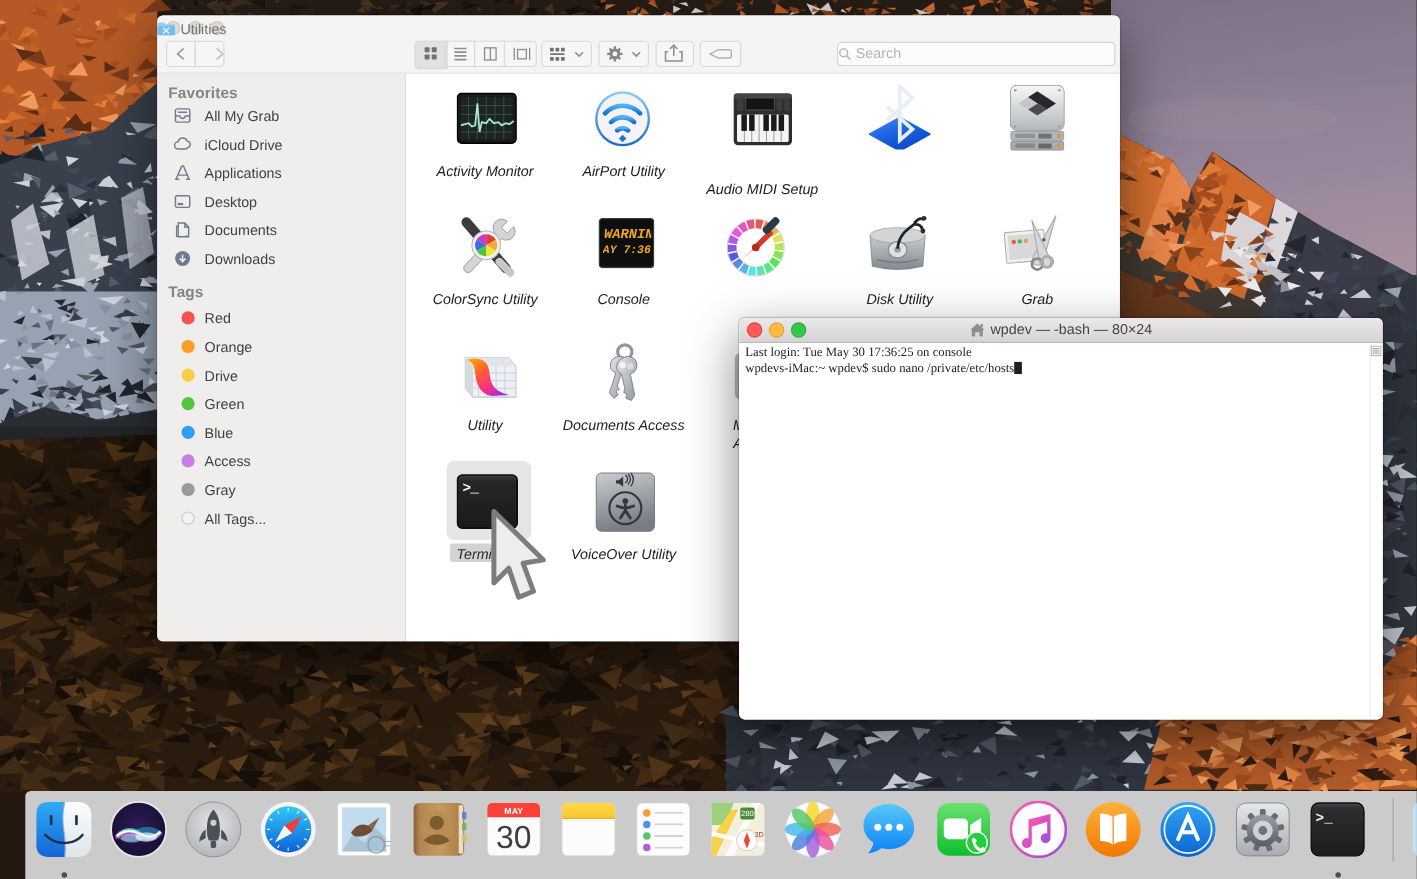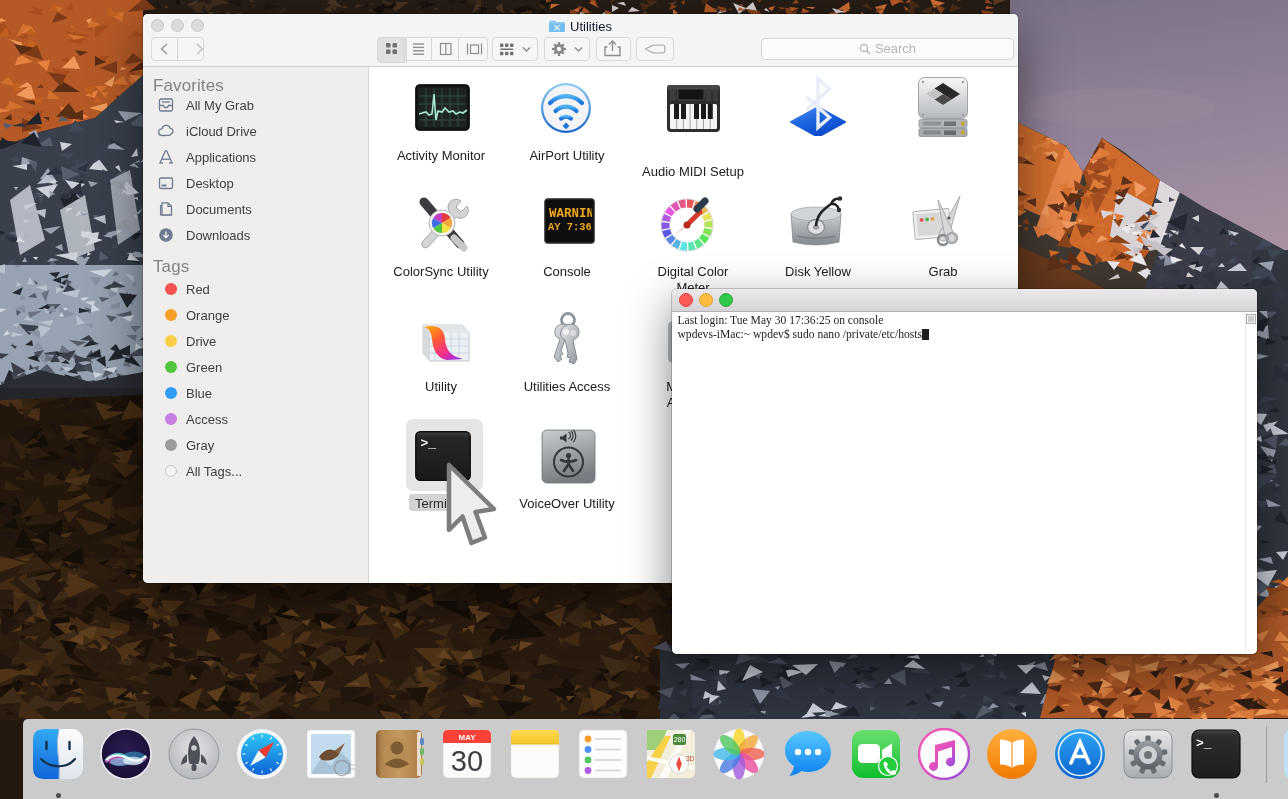--- a/index.html
+++ b/index.html
@@ -8,25 +8,25 @@
   .abs{position:absolute;}
   
   #finder{left:143px;top:14px;width:875px;height:569px;border-radius:5px;
           background:#fff;box-shadow:0 0 0 1px rgba(0,0,0,0.14),0 18px 50px rgba(0,0,0,.5);}
   #ftoolbar{position:absolute;left:0;top:0;right:0;height:52px;background:#f5f4f4;
             border-bottom:1px solid #cbcac9;border-radius:5px 5px 0 0;}
   .tl{position:absolute;top:4px;width:12px;height:12px;border-radius:50%;}
   .tbtn{position:absolute;top:23px;height:22px;border:1px solid #d9d8d7;background:#f6f6f6;border-radius:4px;}
   #fsidebar{position:absolute;left:0;top:53px;width:225px;bottom:0;background:#f0eeec;
             border-radius:0 0 0 5px;border-right:1px solid #d4d3d2;}
-  .sbhead{position:absolute;font-size:17px;color:#848484;font-weight:400;letter-spacing:0.1px;}
+  .sbhead{position:absolute;font-size:14px;color:#848484;font-weight:700;letter-spacing:0.1px;}
   .sbitem{position:absolute;font-size:13px;color:#404040;left:43px;}
   .sbic{position:absolute;left:14px;width:18px;height:18px;}
   .tagdot{position:absolute;left:22px;width:12px;height:12px;border-radius:50%;}
-  #fcontent{position:absolute;left:226px;top:53px;right:0;bottom:0;background:#fff;border-radius:0 0 5px 0;}
+  #fcontent{position:absolute;left:226px;top:53px;right:0;bottom:0;background:#fff;border-radius:0 0 5px 0;font-style:italic;}
   .glabel{position:absolute;font-size:13px;color:#202020;text-align:center;width:140px;line-height:16.2px;}
   
   #term{left:672px;top:289px;width:585px;height:365px;border-radius:5px;background:#fff;
         box-shadow:0 0 0 1px rgba(0,0,0,0.18),0 16px 45px rgba(0,0,0,.5);}
   #ttitle{position:absolute;left:0;top:0;right:0;height:22px;border-radius:5px 5px 0 0;
           background:linear-gradient(#ebe9eb,#d5d3d5);border-bottom:1px solid #b3b1b3;}
   #ttitle .txt{position:absolute;left:0;right:0;top:3px;text-align:center;font-size:13px;color:#444;}
   .tlr{background:#fc5b57;border:0.5px solid #e2433e;}
   .tly{background:#fdbc40;border:0.5px solid #e0a431;}
   .tlg{background:#34c84a;border:0.5px solid #2bab3c;}
@@ -1998,21 +1998,21 @@
     <polygon points="0,385 40,370 90,382 143,372 143,395 0,400" fill="#2a2d34"></polygon>
     <rect x="0" y="388" width="146" height="170" fill="#0e0906" opacity="0.22"></rect>
     <rect x="0" y="554" width="692" height="166" fill="#0e0906" opacity="0.13"></rect>
   </svg>
 
 <div id="finder" class="abs">
   <div id="ftoolbar">
     <div class="tl" style="left:8px;top:4.5px;width:11px;height:11px;background:#dcdbda;border:0.5px solid #c8c7c6"></div>
     <div class="tl" style="left:28px;top:4.5px;width:11px;height:11px;background:#dcdbda;border:0.5px solid #c8c7c6"></div>
     <div class="tl" style="left:48px;top:4.5px;width:11px;height:11px;background:#dcdbda;border:0.5px solid #c8c7c6"></div>
-    <div id="ftitle" style="position:absolute;left:0;right:0;top:5px;text-align:center;font-size:13px;color:#0f172a;"><svg width="16" height="13" viewBox="0 0 16 13" style="vertical-align:-2px;margin-right:5px">
+    <div id="ftitle" style="position:absolute;left:0;right:0;top:5px;font-size:13px;color:#737373;"><svg width="16" height="13" viewBox="0 0 16 13" style="vertical-align:-2px;margin-right:5px">
           <path d="M0,2 q0,-1.5 1.5,-1.5 l4,0 q1,0 1.4,0.8 l0.4,0.7 l7.2,0 q1.5,0 1.5,1.5 l0,7 q0,1.5 -1.5,1.5 l-13,0 q-1.5,0 -1.5,-1.5 Z" fill="#92cdf4"></path>
           <path d="M0,3.6 l16,0 l0,7 q0,1.5 -1.5,1.5 l-13,0 q-1.5,0 -1.5,-1.5 Z" fill="#74bdee"></path>
           <g stroke="#eef6fc" stroke-width="1.1">
             <line x1="5.2" y1="5.2" x2="10.8" y2="10.4"></line>
             <line x1="10.8" y1="5.2" x2="5.2" y2="10.4"></line>
           </g>
         </svg>Utilities</div>
 
     <div class="tbtn" style="left:8px;width:25px;border-radius:4px 0 0 4px"></div>
     <div class="tbtn" style="left:34px;width:25px;border-radius:0 4px 4px 0"></div>
@@ -2084,21 +2084,21 @@
       <path d="M11.5,10 h-2.5 v8.5 h15 v-8.5 h-2.5"></path>
         <line x1="16.5" y1="14" x2="16.5" y2="4.5"></line>
         <path d="M13,7.5 l3.5,-3.5 l3.5,3.5"></path>
     </svg>
 
     <div class="tbtn" style="left:493px;width:36px;"></div>
     <svg class="abs" style="left:493px;top:23px" width="36" height="24" viewBox="0 0 36 24" fill="none" stroke="#b2b1b0" stroke-width="1.3">
       <path d="M27,8.2 h-10 l-7.5,3.8 l7.5,3.8 h10 q1.8,0 1.8,-1.8 v-4 q0,-1.8 -1.8,-1.8 Z"></path>
     </svg>
 
-    <div style="position:absolute;left:618px;top:24px;width:251px;height:20px;border:1px solid #d5d4d3;background:#fcfcfc;border-radius:4px;color:#b5b4b3;font-size:13px;text-align:center;line-height:20px;"><svg width="12" height="12" viewBox="0 0 12 12" style="vertical-align:-1.5px;margin-right:4px" fill="none" stroke="#b5b4b3" stroke-width="1.3">
+    <div style="position:absolute;left:618px;top:24px;width:251px;height:20px;border:1px solid #d5d4d3;background:#fcfcfc;border-radius:4px;color:#b5b4b3;font-size:13px;line-height:20px;"><svg width="12" height="12" viewBox="0 0 12 12" style="vertical-align:-1.5px;margin-right:4px" fill="none" stroke="#b5b4b3" stroke-width="1.3">
           <circle cx="5" cy="5" r="3.6"></circle>
           <line x1="7.8" y1="7.8" x2="11" y2="11"></line>
         </svg>Search</div>
   </div>
   <div id="fsidebar">
     <div class="sbhead" style="left:10px;top:9px">Favorites</div>
     <svg class="sbic" style="top:29px" viewBox="0 0 18 18" fill="none" stroke="#6e7b8e" stroke-width="1.3">
         <rect x="2.5" y="3" width="13" height="12" rx="1.5"></rect>
         <path d="M2.5,9.5 h4 q0.6,2.2 2.5,2.2 q1.9,0 2.5,-2.2 h4"></path>
         <line x1="5" y1="6" x2="13" y2="6"></line>
@@ -2310,39 +2310,38 @@
           <path d="M12.8,22.2 L5.9,18.2 A25.5,25.5 0 0 1 10.4,12.5 L15.9,18.3 A17.5,17.5 0 0 0 12.8,22.2 Z" fill="hsl(300,72%,62%)"></path>
           <path d="M16.8,17.6 L11.6,11.5 A25.5,25.5 0 0 1 17.8,7.6 L21.0,15.0 A17.5,17.5 0 0 0 16.8,17.6 Z" fill="hsl(320,72%,62%)"></path>
           <path d="M22.0,14.6 L19.3,7.0 A25.5,25.5 0 0 1 26.4,5.6 L26.9,13.5 A17.5,17.5 0 0 0 22.0,14.6 Z" fill="hsl(340,72%,62%)"></path>
         </g>
       <circle cx="28" cy="31" r="16" fill="#fff"></circle>
       <path d="M28,31 L14,43 L24,34 Z" fill="#d23a2a"></path>
       <path d="M28,31 L41,18" stroke="#d23a2a" stroke-width="5" stroke-linecap="round"></path>
       <path d="M38,15 l8,-8" stroke="#2a3a4a" stroke-width="7" stroke-linecap="round"></path>
       <circle cx="28" cy="31" r="3.5" fill="#b42a1e"></circle>
     </svg>
-    <div class="glabel" style="left:254px;top:196.5px">Digital Color<br>Meter</div>
     <svg class="abs" style="left:419px;top:127px" width="60" height="58" viewBox="0 0 60 58">
       <defs>
           <linearGradient id="dug" x1="0" y1="0" x2="0" y2="1">
             <stop offset="0" stop-color="#c9cdd0"></stop>
             <stop offset="0.55" stop-color="#a2a8ad"></stop>
             <stop offset="1" stop-color="#81888e"></stop>
           </linearGradient>
         </defs>
       <path d="M3,20 L53,20 L51,48 q-23,6 -46,0 Z" fill="url(#dug)" stroke="#7a8086" stroke-width="0.7"></path>
       <ellipse cx="28" cy="20" rx="25" ry="7" fill="#d2d5d8" stroke="#9aa0a5" stroke-width="0.7"></ellipse>
       <ellipse cx="28" cy="33" rx="8.5" ry="7.5" fill="#dfe1e3" stroke="#878d92" stroke-width="1.3"></ellipse>
       <ellipse cx="28" cy="33" rx="3" ry="2.6" fill="#969ca1"></ellipse>
       <path d="M28,32 C29,20 36,15 43,10 M43,10 c1.5,-4 5.5,-6.5 8.5,-4.5 M43,10 c4,-0.5 7,1.5 7.5,5" fill="none" stroke="#222426" stroke-width="2.6"></path>
       <circle cx="52" cy="4.5" r="2.2" fill="#2a2c2e"></circle>
         <circle cx="51" cy="16" r="2.2" fill="#2a2c2e"></circle>
       <path d="M9,42 q19,5 38,0" fill="none" stroke="#6e757b" stroke-width="1.5" opacity="0.7"></path>
     </svg>
-    <div class="glabel" style="left:379px;top:196.5px">Disk Yellow</div>
+    <div class="glabel" style="left:379px;top:196.5px">Disk Utility</div>
     <svg class="abs" style="left:541px;top:127px" width="60" height="56" viewBox="0 0 60 56">
       <g transform="rotate(-5 22 30)">
           <rect x="4" y="16" width="36" height="28" rx="1.5" fill="#f0f0f0" stroke="#b0b0b0" stroke-width="1"></rect>
           <rect x="7" y="19" width="30" height="22" fill="#d8d8d8"></rect>
           <g>
             <circle cx="12" cy="25" r="2" fill="#e25555"></circle>
             <circle cx="17.5" cy="25" r="2" fill="#55b255"></circle>
             <circle cx="23" cy="25" r="2" fill="#e2a055"></circle>
           </g>
         </g>
@@ -2388,21 +2387,21 @@
           </linearGradient>
         </defs>
       <circle cx="28" cy="9" r="6.5" fill="none" stroke="#8f959d" stroke-width="2.8"></circle>
       <g fill="url(#keyg)" stroke="#7e848c" stroke-width="0.9">
         <path d="M24,13 q-8,0 -9,7 q-1,6 5,8 l-6,18 l4,5 l4,-3 l-2,-3 l3,-2 l-2,-3 l4,-12 q7,-1 6,-8 q-1,-7 -7,-7 Z"></path>
         <path d="M31,13 q8,1 8,8 q0,6 -6,8 l4,19 l-3,5 l-5,-2 l1,-4 l-3,-1 l1,-4 l-3,-13 q-6,-3 -4,-9 q2,-6 10,-7 Z"></path>
       </g>
       <circle cx="26" cy="21" r="3" fill="#f2f3f4"></circle>
       <circle cx="33" cy="22" r="3" fill="#dcdee0"></circle>
     </svg>
-    <div class="glabel" style="left:128px;top:312px">Utilities Access</div>
+    <div class="glabel" style="left:128px;top:312px">Documents Access</div>
     <svg class="abs" style="left:297px;top:250px" width="55" height="50" viewBox="0 0 55 50">
       <rect x="2" y="4" width="51" height="42" rx="5" fill="#b8bcc0"></rect>
       <circle cx="27" cy="20" r="9" fill="#8a8f94"></circle>
         <path d="M12,43 q15,-14 30,0 Z" fill="#8a8f94"></path>
     </svg>
     <div class="glabel" style="left:254px;top:312px">Migration<br>Assistant</div>
 
     <div class="abs" style="left:37px;top:352px;width:77px;height:72px;background:#e6e5e4;border-radius:7px"></div>
     <svg class="abs" style="left:46px;top:364px" width="56" height="50" viewBox="0 0 56 50">
       <defs>
@@ -2445,20 +2444,24 @@
     </svg>
     <div class="glabel" style="left:128px;top:428.5px">VoiceOver Utility</div>
   </div>
 </div>
 
 <div id="term" class="abs">
   <div id="ttitle">
     <div class="tl tlr" style="left:7px;top:4px"></div>
     <div class="tl tly" style="left:27px;top:4px"></div>
     <div class="tl tlg" style="left:47px;top:4px"></div>
+    <div class="txt"><svg width="15" height="14" viewBox="0 0 15 14" style="vertical-align:-2.5px;margin-right:4px">
+          <path d="M7.5,1 L14,7 L12.5,7 L12.5,13 L9.5,13 L9.5,9 L5.5,9 L5.5,13 L2.5,13 L2.5,7 L1,7 Z" fill="#8d8d8d"></path>
+          <rect x="10.5" y="1.5" width="2" height="3" fill="#8d8d8d"></rect>
+        </svg>wpdev — -bash — 80×24</div>
   </div>
   <div id="tbody">
     <div style="position:absolute;left:5.5px;top:2px;white-space:pre;font-family:Liberation Serif, serif;">Last login: Tue May 30 17:36:25 on console
 wpdevs-iMac:~ wpdev$ sudo nano /private/etc/hosts<span style="display:inline-block;width:7px;height:11.5px;background:#1e1e1e;vertical-align:-2px"></span></div>
   </div>
     <div style="position:absolute;right:11.5px;top:23px;bottom:1px;width:1px;background:#ececec"></div>
     <svg style="position:absolute;right:1.5px;top:25px" width="10" height="10" viewBox="0 0 10 10">
       <rect x="0.5" y="0.5" width="9" height="9" fill="#f4f4f4" stroke="#9a9a9a" stroke-width="0.8"></rect>
       <g stroke="#9a9a9a" stroke-width="0.9">
         <line x1="2" y1="3" x2="8" y2="3"></line>

